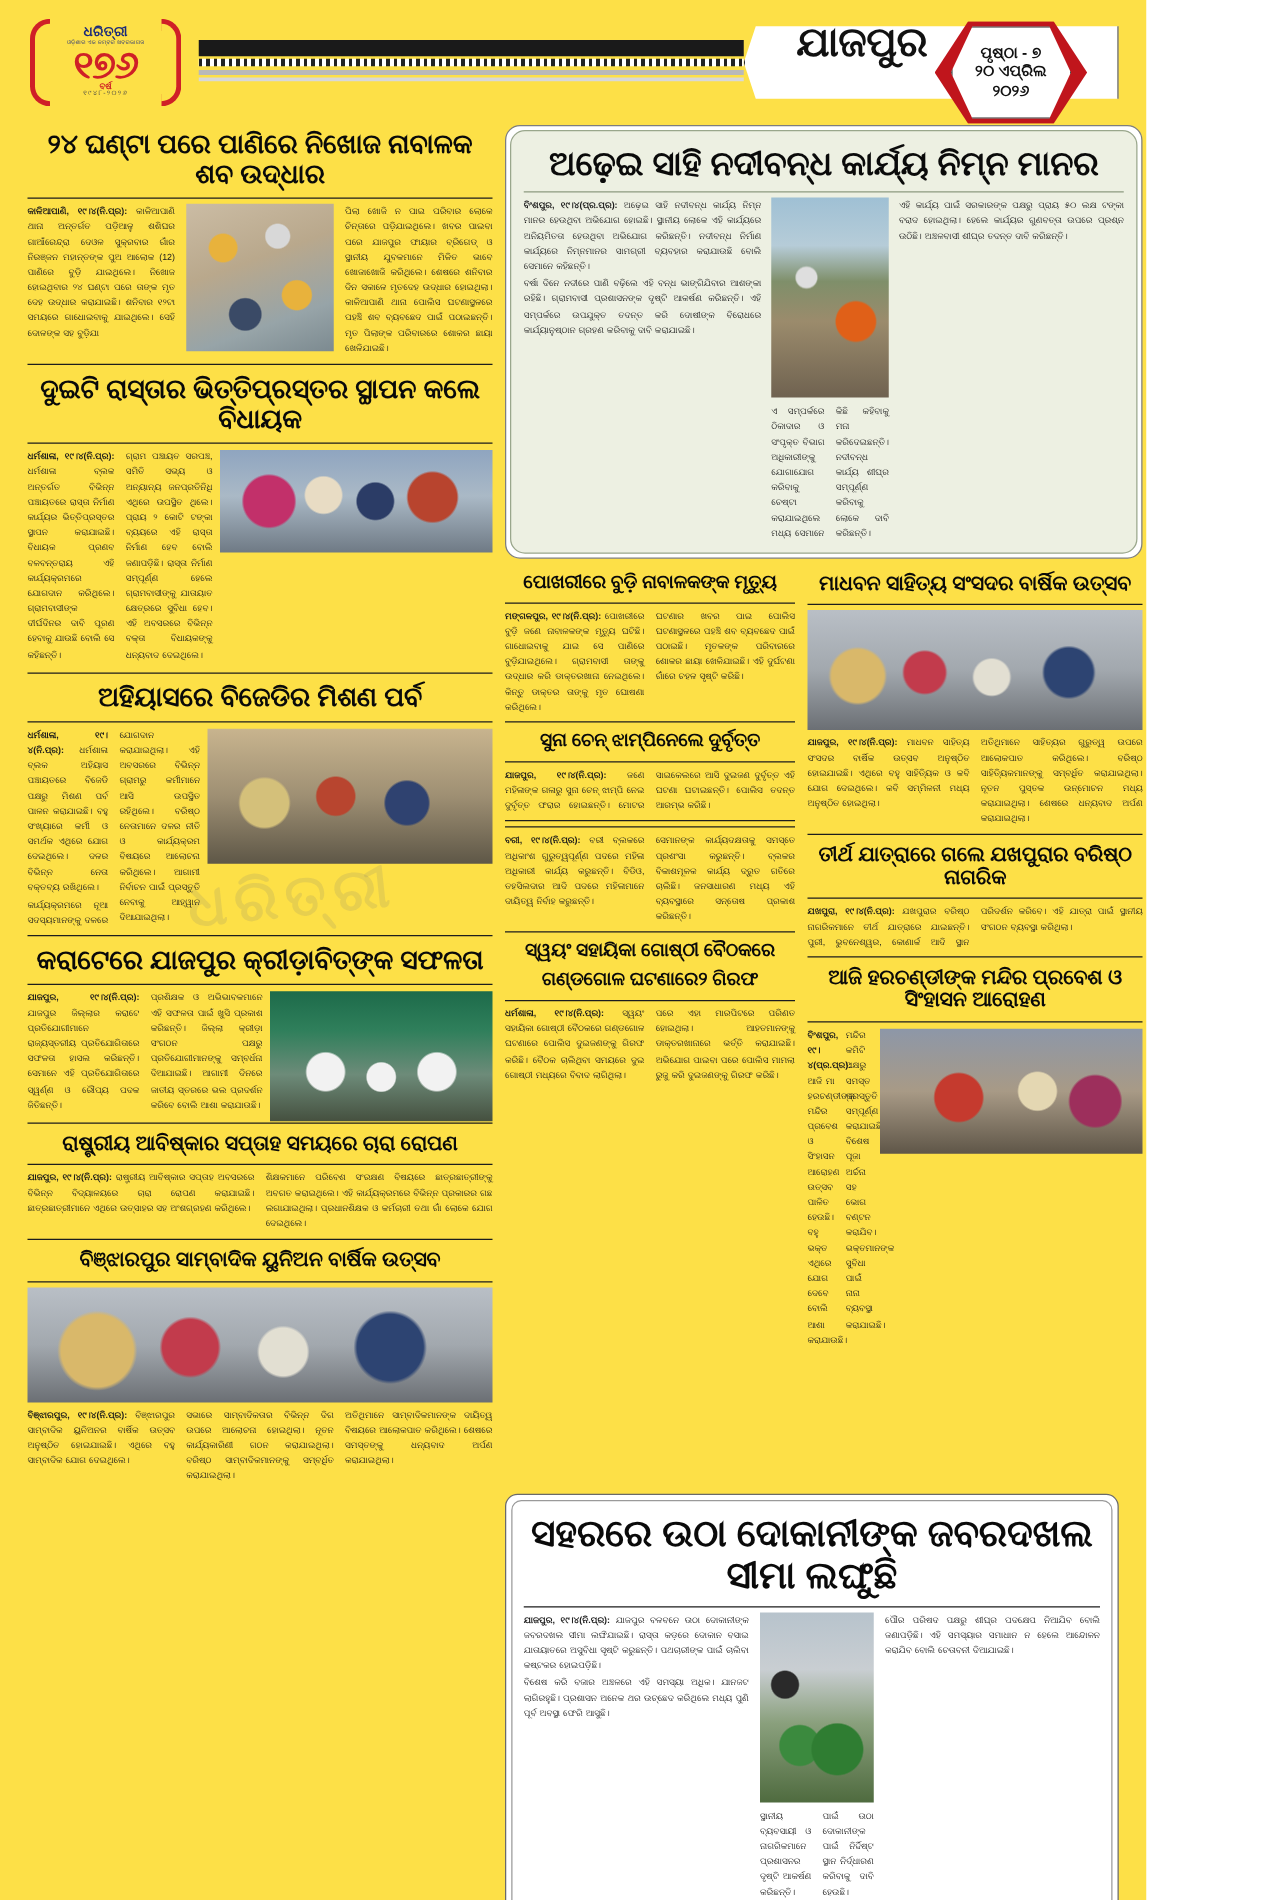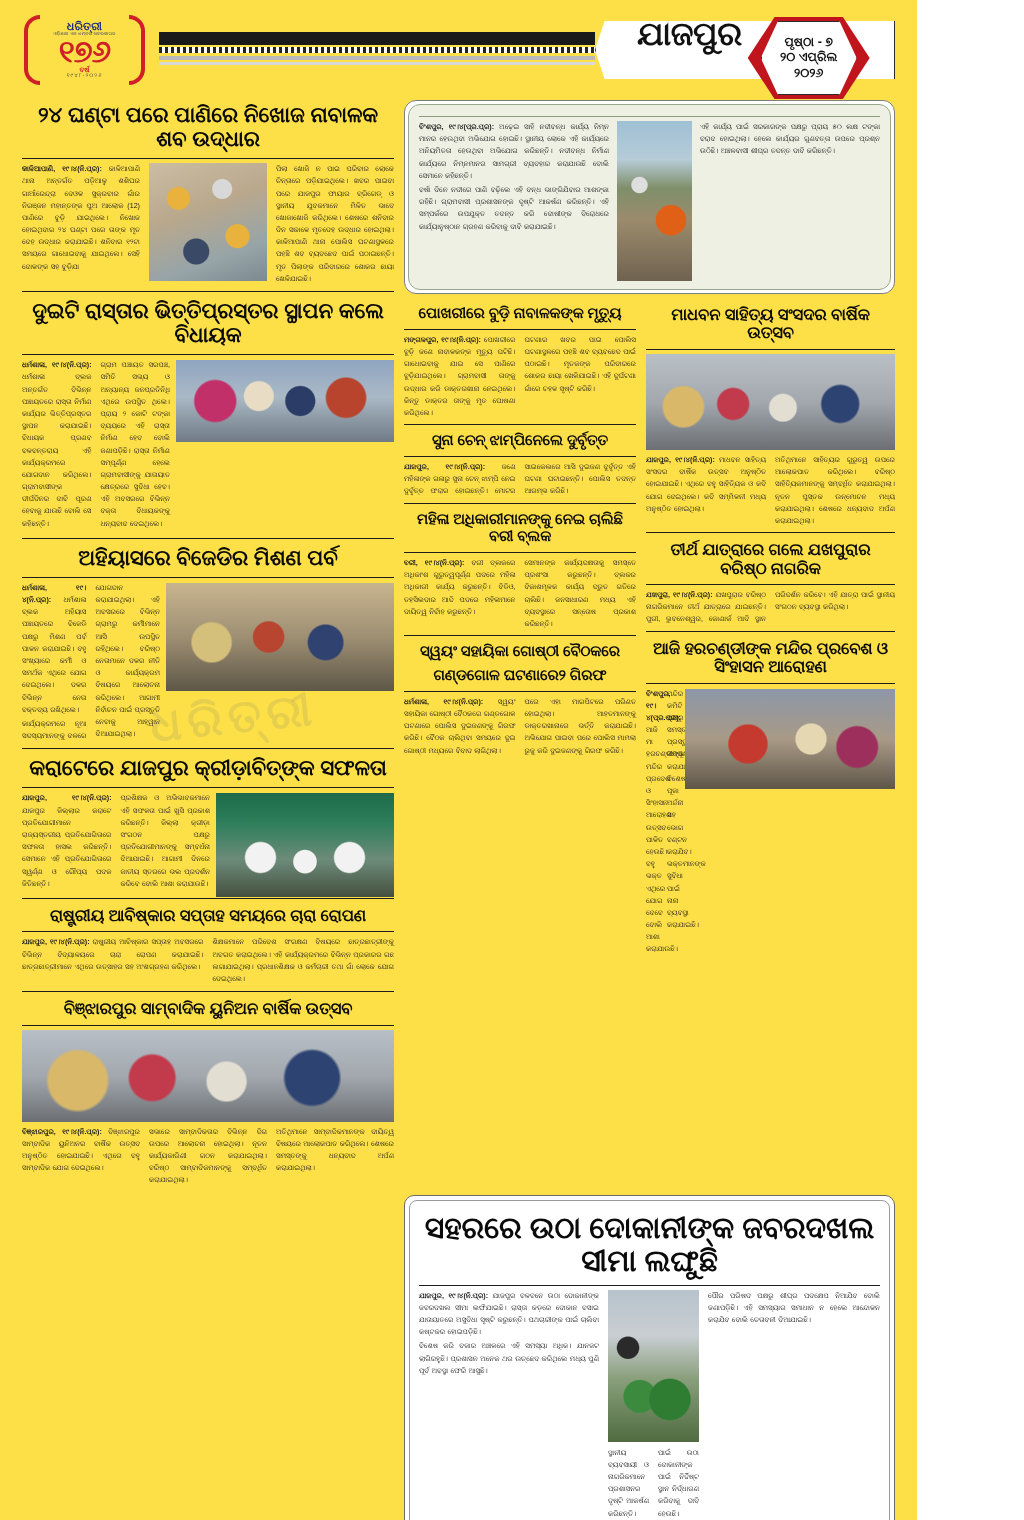--- a/index.html
+++ b/index.html
@@ -348,29 +348,33 @@
             <p>ସଭାରେ ସାମ୍ବାଦିକତାର ବିଭିନ୍ନ ଦିଗ ଉପରେ ଆଲୋଚନା ହୋଇଥିଲା। ନୂତନ କାର୍ଯ୍ୟକାରିଣୀ ଗଠନ କରାଯାଇଥିଲା। ବରିଷ୍ଠ ସାମ୍ବାଦିକମାନଙ୍କୁ ସମ୍ବର୍ଧିତ କରାଯାଇଥିଲା।</p>
             <p>ଅତିଥିମାନେ ସାମ୍ବାଦିକମାନଙ୍କ ଦାୟିତ୍ୱ ବିଷୟରେ ଆଲୋକପାତ କରିଥିଲେ। ଶେଷରେ ସମସ୍ତଙ୍କୁ ଧନ୍ୟବାଦ ଅର୍ପଣ କରାଯାଇଥିଲା।</p>
           </div>
         </article>
       </div>
 
       <div class="col-midright">
 
         <div class="feature-box-outer">
           <div class="feature-box">
+            <div class="hl big">ଅଢ଼େଇ ସାହି ନଦୀବନ୍ଧ କାର୍ଯ୍ୟ ନିମ୍ନ ମାନର</div>
             <div class="sep" style="border-color:#8d9a80"></div>
             <div style="display:flex;gap:8px;">
               <div style="width:190px;flex:0 0 190px;" class="tx">
                 <p><span class="dateline">ବିଂଶପୁର, ୧୯।୪(ପ୍ର.ପ୍ର):</span>
                    <span>ଅଢ଼େଇ ସାହି ନଦୀବନ୍ଧ କାର୍ଯ୍ୟ ନିମ୍ନ ମାନର ହେଉଥିବା ଅଭିଯୋଗ ହୋଇଛି। ସ୍ଥାନୀୟ ଲୋକେ ଏହି କାର୍ଯ୍ୟରେ ଅନିୟମିତତା ହେଉଥିବା ଅଭିଯୋଗ କରିଛନ୍ତି। ନଦୀବନ୍ଧ ନିର୍ମାଣ କାର୍ଯ୍ୟରେ ନିମ୍ନମାନର ସାମଗ୍ରୀ ବ୍ୟବହାର କରାଯାଉଛି ବୋଲି ସେମାନେ କହିଛନ୍ତି।</span></p>
                 <p>ବର୍ଷା ଦିନେ ନଦୀରେ ପାଣି ବଢ଼ିଲେ ଏହି ବନ୍ଧ ଭାଙ୍ଗିଯିବାର ଆଶଙ୍କା ରହିଛି। ଗ୍ରାମବାସୀ ପ୍ରଶାସନଙ୍କ ଦୃଷ୍ଟି ଆକର୍ଷଣ କରିଛନ୍ତି। ଏହି ସମ୍ପର୍କରେ ଉପଯୁକ୍ତ ତଦନ୍ତ କରି ଦୋଷୀଙ୍କ ବିରୋଧରେ କାର୍ଯ୍ୟାନୁଷ୍ଠାନ ଗ୍ରହଣ କରିବାକୁ ଦାବି କରାଯାଇଛି।</p>
               </div>
               <div style="flex:1 1 auto;">
                 <div class="ph img-excavator" style="width:100%;height:160px;"></div>
+                <div class="tx" style="margin-top:5px;column-count:2;column-gap:9px;">
+                  <p>ଏ ସମ୍ପର୍କରେ ଠିକାଦାର ଓ ସଂପୃକ୍ତ ବିଭାଗ ଅଧିକାରୀଙ୍କୁ ଯୋଗାଯୋଗ କରିବାକୁ ଚେଷ୍ଟା କରାଯାଇଥିଲେ ମଧ୍ୟ ସେମାନେ କିଛି କହିବାକୁ ମନା କରିଦେଇଛନ୍ତି। ନଦୀବନ୍ଧ କାର୍ଯ୍ୟ ଶୀଘ୍ର ସମ୍ପୂର୍ଣ୍ଣ କରିବାକୁ ଲୋକେ ଦାବି କରିଛନ୍ତି।</p>
+                </div>
               </div>
               <div style="width:180px;flex:0 0 180px;" class="tx">
                 <p>ଏହି କାର୍ଯ୍ୟ ପାଇଁ ସରକାରଙ୍କ ପକ୍ଷରୁ ପ୍ରାୟ ୫୦ ଲକ୍ଷ ଟଙ୍କା ବରାଦ ହୋଇଥିଲା। ହେଲେ କାର୍ଯ୍ୟର ଗୁଣବତ୍ତା ଉପରେ ପ୍ରଶ୍ନ ଉଠିଛି। ଅଞ୍ଚଳବାସୀ ଶୀଘ୍ର ତଦନ୍ତ ଦାବି କରିଛନ୍ତି।</p>
               </div>
             </div>
           </div>
         </div>
 
         <div class="row" style="margin-top:8px;">
 
@@ -393,21 +397,20 @@
               <div class="sep"></div>
               <div class="cols2 tx">
                 <p><span class="dateline">ଯାଜପୁର, ୧୯।୪(ନି.ପ୍ର):</span>
                    <span>ଜଣେ ମହିଳାଙ୍କ ଗଳାରୁ ସୁନା ଚେନ୍ ଝାମ୍ପି ନେଇ ଦୁର୍ବୃତ୍ତ ଫରାର ହୋଇଛନ୍ତି। ମୋଟର ସାଇକେଲରେ ଆସି ଦୁଇଜଣ ଦୁର୍ବୃତ୍ତ ଏହି ଘଟଣା ଘଟାଇଛନ୍ତି। ପୋଲିସ ତଦନ୍ତ ଆରମ୍ଭ କରିଛି।</span></p>
               </div>
             </article>
 
             <div class="sep" style="margin-top:5px"></div>
 
             <article style="margin-top:3px">
-              <div class="hl xs">ମହିଳା ଅଧିକାରୀମାନଙ୍କୁ ନେଇ ଚାଲିଛି ବରୀ ବ୍ଲକ</div>
               <div class="sep"></div>
               <div class="cols2 tx">
                 <p><span class="dateline">ବରୀ, ୧୯।୪(ନି.ପ୍ର):</span>
                    <span>ବରୀ ବ୍ଲକରେ ଅଧିକାଂଶ ଗୁରୁତ୍ୱପୂର୍ଣ୍ଣ ପଦରେ ମହିଳା ଅଧିକାରୀ କାର୍ଯ୍ୟ କରୁଛନ୍ତି। ବିଡିଓ, ତହସିଲଦାର ଆଦି ପଦରେ ମହିଳାମାନେ ଦାୟିତ୍ୱ ନିର୍ବାହ କରୁଛନ୍ତି।</span></p>
                 <p>ସେମାନଙ୍କ କାର୍ଯ୍ୟଦକ୍ଷତାକୁ ସମସ୍ତେ ପ୍ରଶଂସା କରୁଛନ୍ତି। ବ୍ଲକର ବିକାଶମୂଳକ କାର୍ଯ୍ୟ ଦ୍ରୁତ ଗତିରେ ଚାଲିଛି। ଜନସାଧାରଣ ମଧ୍ୟ ଏହି ବ୍ୟବସ୍ଥାରେ ସନ୍ତୋଷ ପ୍ରକାଶ କରିଛନ୍ତି।</p>
               </div>
             </article>
 
             <div class="sep" style="margin-top:5px"></div>
 

